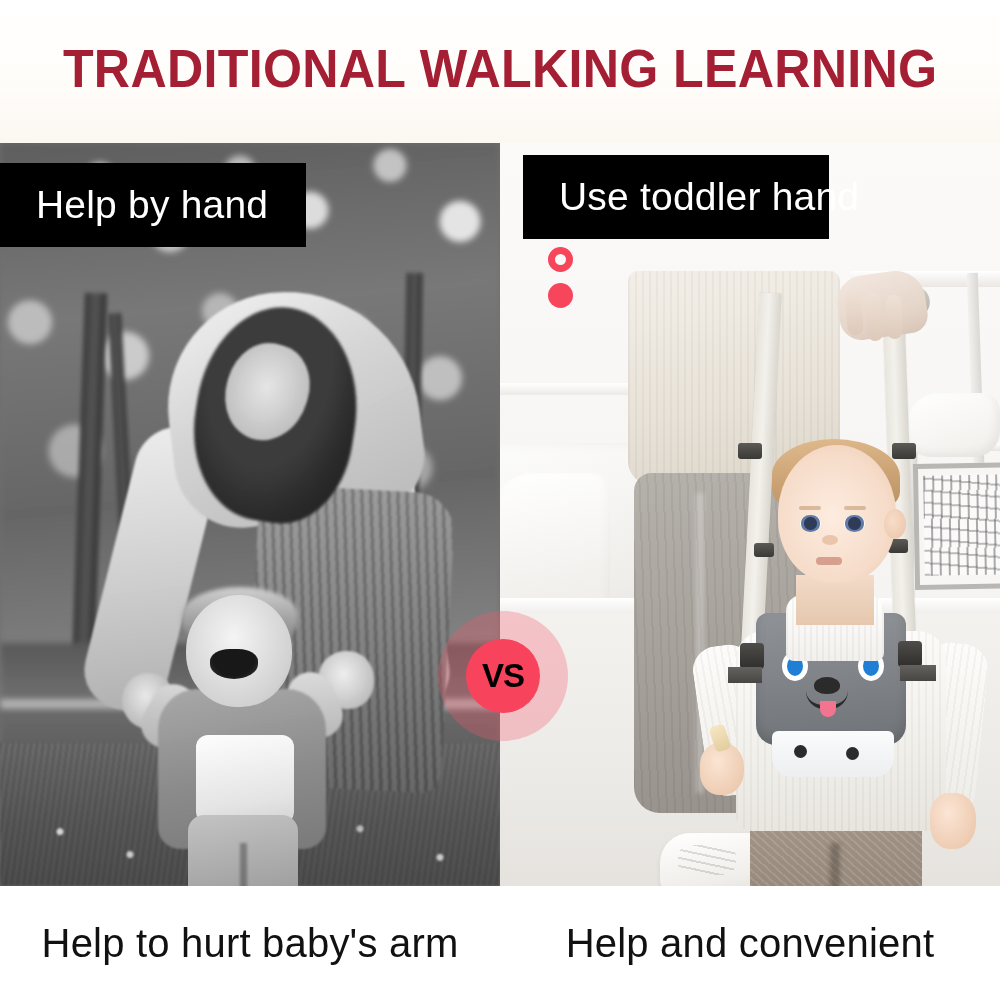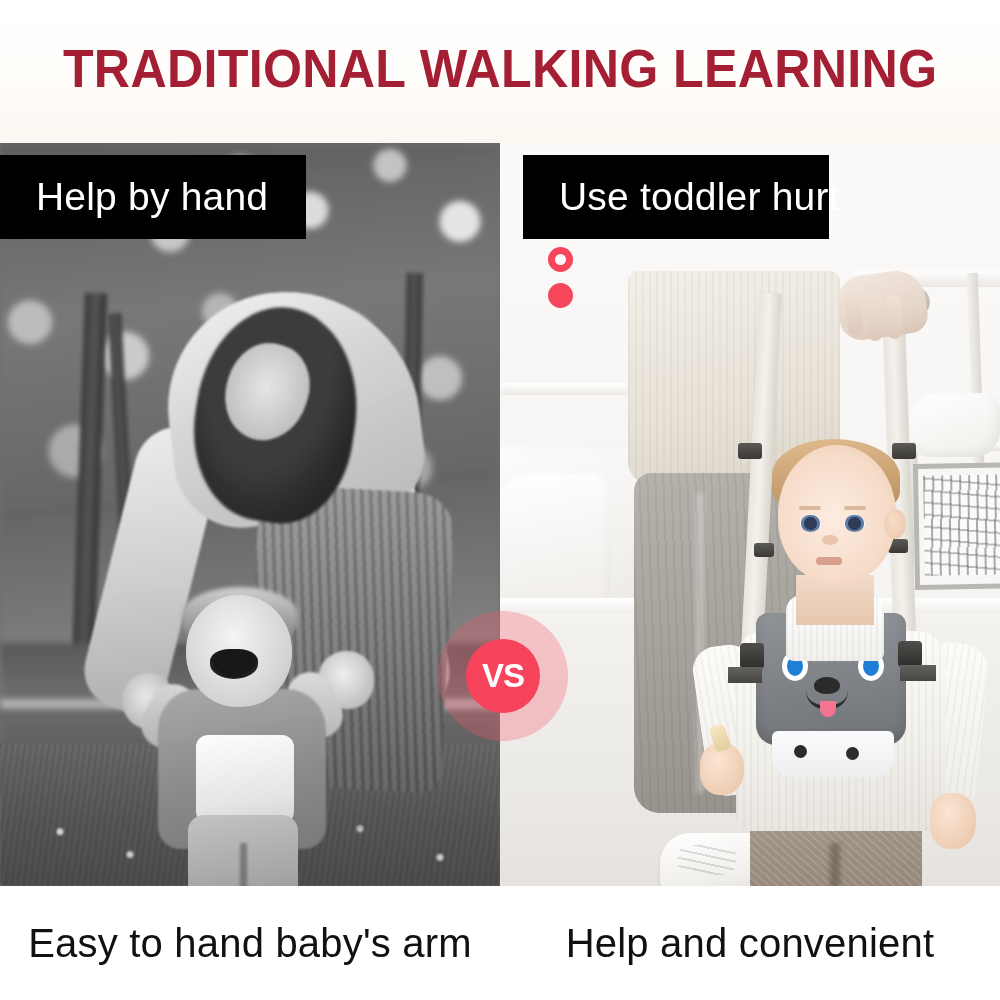--- a/index.html
+++ b/index.html
@@ -476,21 +476,21 @@
     display: flex;
     align-items: center;
     padding-left: 36px;
     color: #ffffff;
     font-size: 39px;
     font-weight: 400;
     letter-spacing: .2px;
     white-space: nowrap;
     z-index: 6;
   }
-  .label-left  { left: 0px;   top: 12px; width: 306px; height: 84px; }
+  .label-left  { left: 0px;   top: 20px; width: 306px; height: 84px; }
   .label-right { left: 23px;  top: 12px; width: 306px; height: 84px; }
 
   
   .dots { position:absolute; left: 48px; top: 104px; z-index: 6; }
   .dot-ring {
     width: 25px; height: 25px; border-radius: 50%;
     border: 7px solid #f7455c; background: transparent;
   }
   .dot-solid {
     margin-top: 11px;
@@ -513,21 +513,21 @@
   }
   .vs-core {
     position: absolute;
     left: 28px; top: 28px;
     width: 74px; height: 74px;
     border-radius: 50%;
     background: #f8435c;
     display: flex; align-items: center; justify-content: center;
   }
   .vs-text {
-    color: #ffffff;
+    color: #000000;
     font-size: 33px;
     font-weight: 700;
     letter-spacing: -1px;
     line-height: 1;
     margin-top: -1px;
     text-align: center;
   }
 
   
   .captions {
@@ -659,34 +659,34 @@
         <div class="t-head"></div>
         <div class="t-ear"></div>
         <div class="t-brow l"></div>
         <div class="t-brow r"></div>
         <div class="t-eye l"></div>
         <div class="t-eye r"></div>
         <div class="t-nose"></div>
         <div class="t-mouth"></div>
       </div>
 
-      <div class="label-box label-right">Use toddler hurt</div>
+      <div class="label-box label-right">Use toddler hand</div>
 
       <div class="dots">
         <div class="dot-ring"></div>
         <div class="dot-solid"></div>
       </div>
     </div>
 
     <div class="vs-wrap">
       <div class="vs-halo"></div>
       <div class="vs-core">
         <span class="vs-text">VS</span>
       </div>
     </div>
   </div>
 
   <div class="captions">
-    <div class="caption">Easy to hand baby's arm</div>
+    <div class="caption">Help to hurt baby's arm</div>
     <div class="caption">Help and convenient</div>
   </div>
 
 </div>
 
 </body></html>

